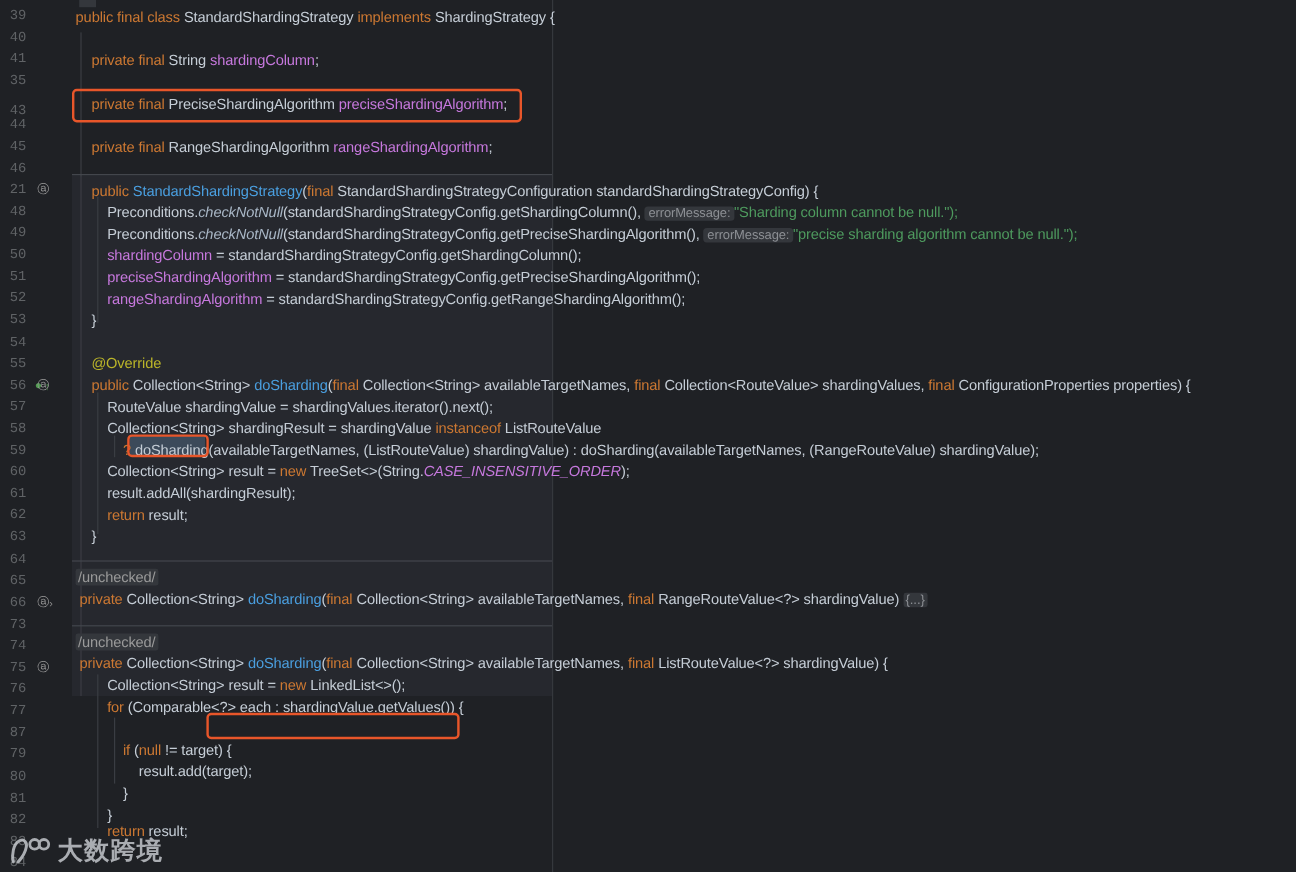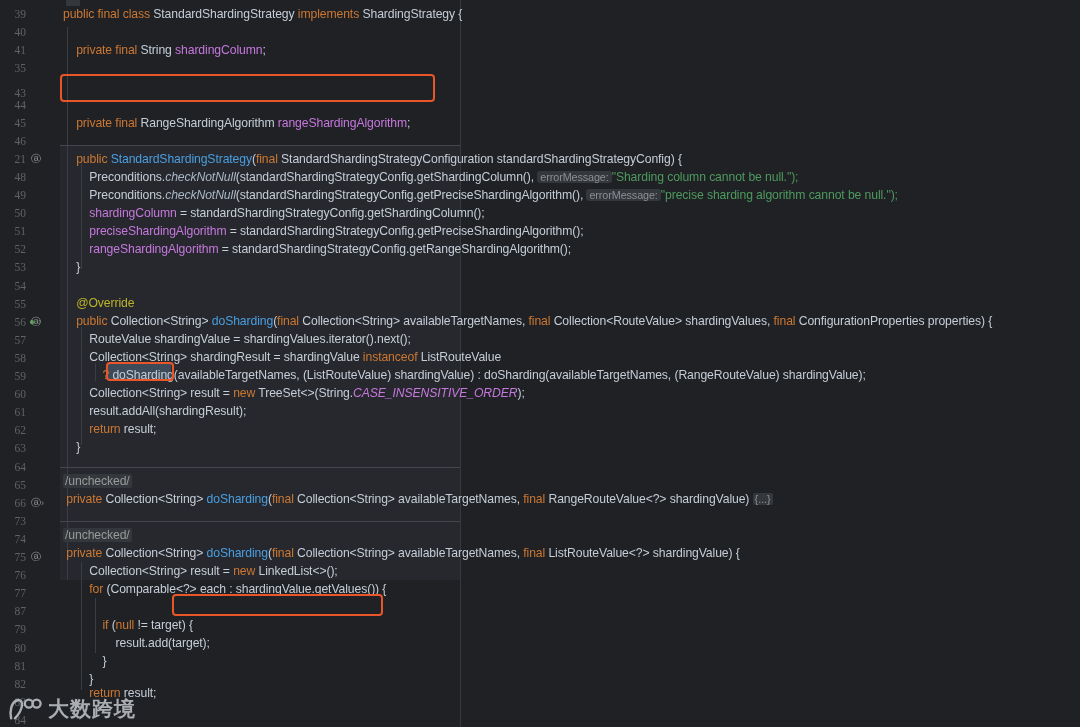--- a/index.html
+++ b/index.html
@@ -36,23 +36,23 @@
     height: 18.1px;
     font-size: 11.5px;
     line-height: 18.1px;
     color: #606366;
     text-align: left;
   }
   .ln {
     position: absolute;
     left: 4px;
     width: 22px;
-    text-align: right;
+    text-align: center;
     color: #606366;
-    font-family: Liberation Serif, serif;
+    font-family: Liberation Mono, monospace;
     font-size: 11.5px;
   }
   .gmark {
     position: absolute;
     font-size: 9px;
     line-height: 18.1px;
     color: #8a8a8a;
   }
   .gmark.at { left: 31px; color: #9a9a9a; font-size: 10px; }
   .gmark.impl { left: 29px; color: #4f9b4f; font-size: 10px; }
@@ -220,20 +220,21 @@
     <div class="fold-sep" style="top:145px;"></div>
     <div class="fold-sep" style="top:467px;"></div>
     <div class="fold-sep" style="top:521px;"></div>
 
     <div class="match-hl" style="left:48px; top:363px; width:63px; height:17px;"></div>
 
     <div class="line" style="top:5px; left:3px;"><span class="kw">public</span> <span class="kw">final</span> <span class="kw">class</span> <span class="pln">StandardShardingStrategy</span> <span class="kw">implements</span> <span class="pln">ShardingStrategy</span> <span class="pln">{</span></div>
 
     <div class="line" style="top:41px; left:3px;">    <span class="kw">private</span> <span class="kw">final</span> <span class="pln">String</span> <span class="fld">shardingColumn</span><span class="pln">;</span></div>
 
+    <div class="line" style="top:77.5px; left:3px;">    <span class="kw">private</span> <span class="kw">final</span> <span class="pln">PreciseShardingAlgorithm</span> <span class="fld">preciseShardingAlgorithm</span><span class="pln">;</span></div>
 
     <div class="line" style="top:113.5px; left:3px;">    <span class="kw">private</span> <span class="kw">final</span> <span class="pln">RangeShardingAlgorithm</span> <span class="fld">rangeShardingAlgorithm</span><span class="pln">;</span></div>
 
     <div class="line" style="top:149.5px; left:3px;">    <span class="kw">public</span> <span class="mtd">StandardShardingStrategy</span><span class="pln">(</span><span class="kw">final</span> <span class="pln">StandardShardingStrategyConfiguration</span> <span class="pln">standardShardingStrategyConfig</span><span class="pln">) {</span></div>
 
     <div class="line" style="top:167.5px; left:3px;">        <span class="pln">Preconditions.</span><span class="ital">checkNotNull</span><span class="pln">(standardShardingStrategyConfig.getShardingColumn(), </span><span class="hint">errorMessage:</span><span class="str">"Sharding column cannot be null.");</span></div>
 
     <div class="line" style="top:185.5px; left:3px;">        <span class="pln">Preconditions.</span><span class="ital">checkNotNull</span><span class="pln">(standardShardingStrategyConfig.getPreciseShardingAlgorithm(), </span><span class="hint">errorMessage:</span><span class="str">"precise sharding algorithm cannot be null.");</span></div>
 
     <div class="line" style="top:203.5px; left:3px;">        <span class="fld">shardingColumn</span><span class="pln"> = standardShardingStrategyConfig.getShardingColumn();</span></div>

